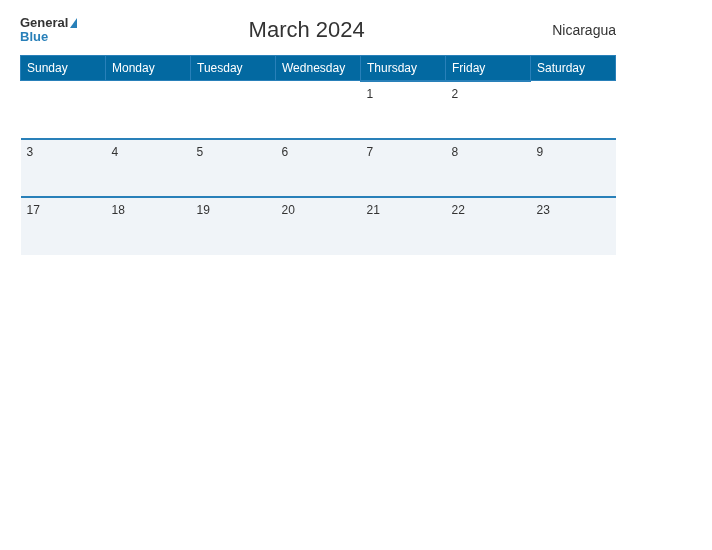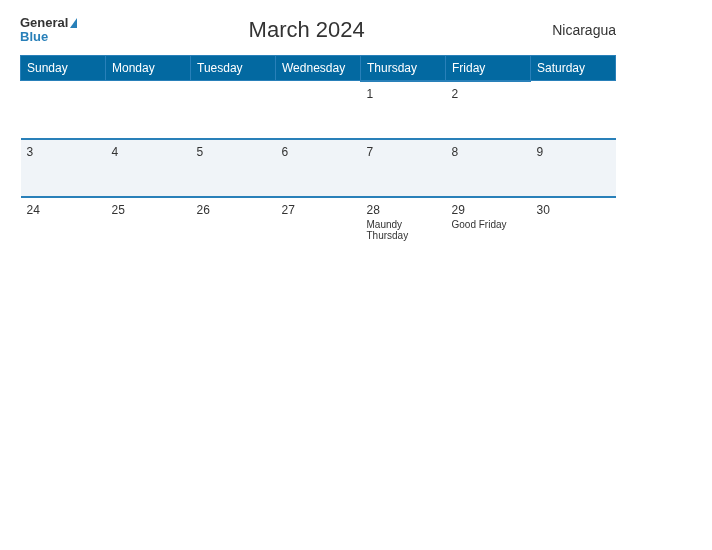--- a/index.html
+++ b/index.html
@@ -179,40 +179,38 @@
           <td>
             <span class="day-num">7</span>
           </td>
           <td>
             <span class="day-num">8</span>
           </td>
           <td>
             <span class="day-num">9</span>
           </td>
         </tr>
-        <tr class="row-white">
-          <td>
-            <span class="day-num">24</span>
-          </td>
-          <td>
-            <span class="day-num">25</span>
-          </td>
-          <td>
-            <span class="day-num">26</span>
-          </td>
-          <td>
-            <span class="day-num">27</span>
-          </td>
-          <td>
-            <span class="day-num">28</span>
-            <span class="holiday">Maundy Thursday</span>
-          </td>
-          <td>
-            <span class="day-num">29</span>
-            <span class="holiday">Good Friday</span>
-          </td>
-          <td>
-            <span class="day-num">30</span>
+        <tr class="row-gray">
+          <td>
+            <span class="day-num">17</span>
+          </td>
+          <td>
+            <span class="day-num">18</span>
+          </td>
+          <td>
+            <span class="day-num">19</span>
+          </td>
+          <td>
+            <span class="day-num">20</span>
+          </td>
+          <td>
+            <span class="day-num">21</span>
+          </td>
+          <td>
+            <span class="day-num">22</span>
+          </td>
+          <td>
+            <span class="day-num">23</span>
           </td>
         </tr>
       </tbody>
   </table>
 </div>
 
 </body></html>

